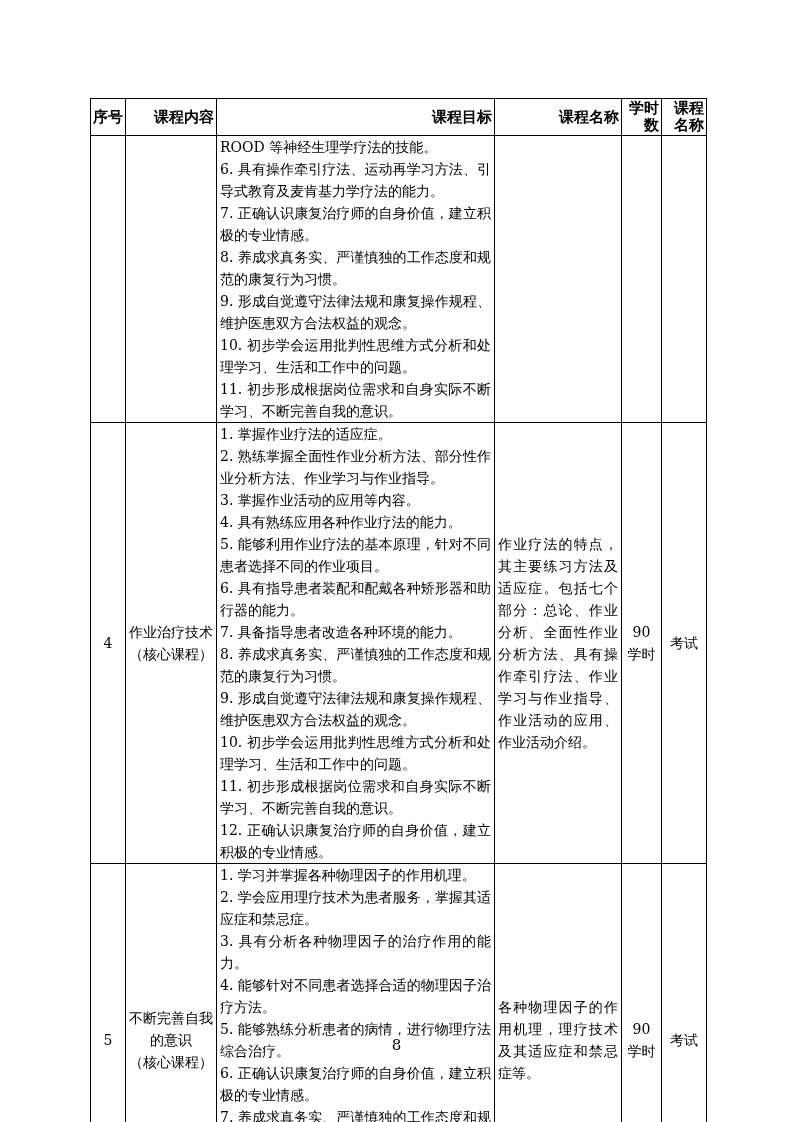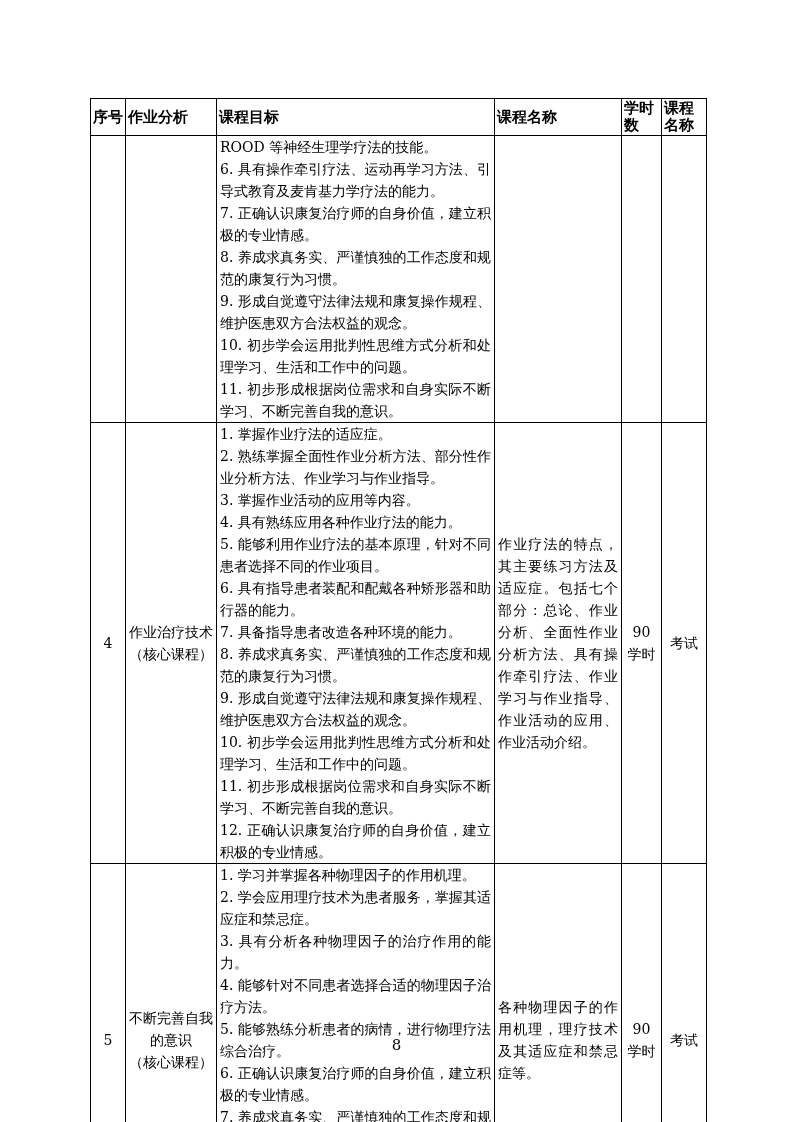--- a/index.html
+++ b/index.html
@@ -30,21 +30,21 @@
     border: 1px solid #000000;
     padding: 0 3px;
     font-size: 14px;
     line-height: 22px;
     overflow: hidden;
     word-break: break-all;
   }
   table.curriculum th {
     font-size: 15px;
     font-weight: bold;
-    text-align: left;
+    text-align: right;
     vertical-align: middle;
     line-height: 17px;
     padding: 1px 2px;
     height: 33px;
   }
   td.seq-cell, td.name-cell {
     text-align: center;
     vertical-align: middle;
   }
   td.obj-cell {
@@ -83,21 +83,21 @@
       <col style="width:35px">
       <col style="width:91px">
       <col style="width:278px">
       <col style="width:127px">
       <col style="width:40px">
       <col style="width:45px">
     </colgroup>
     <thead>
       <tr>
         <th>序号</th>
-        <th>作业分析</th>
+        <th>课程内容</th>
         <th>课程目标</th>
         <th>课程名称</th>
         <th>学时数</th>
         <th>课程名称</th>
       </tr>
     </thead>
     <tbody>
       <tr class="row-cont">
         <td class="seq-cell"></td>
         <td class="name-cell"></td>

